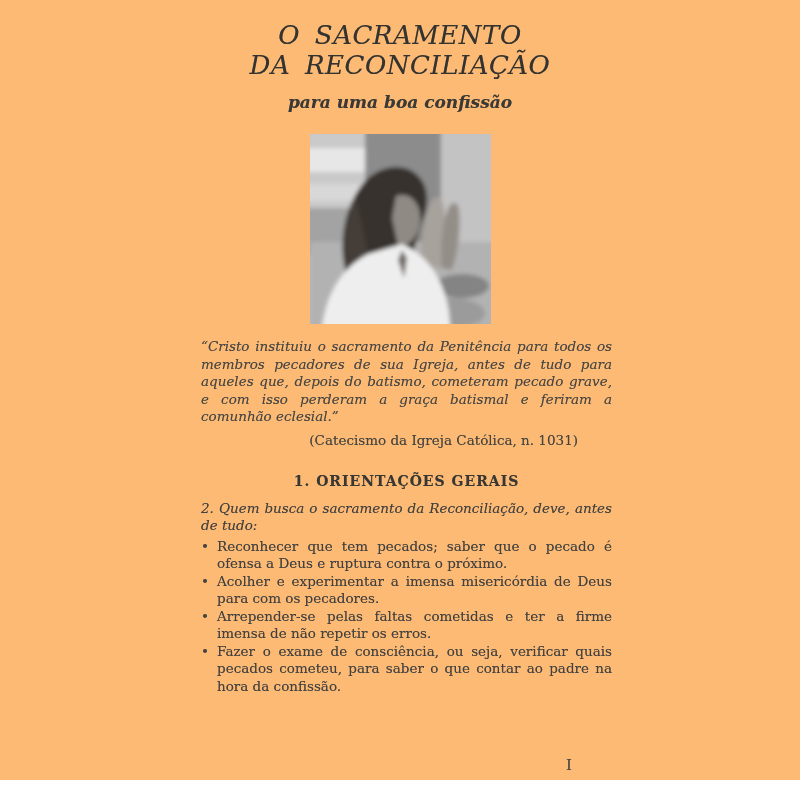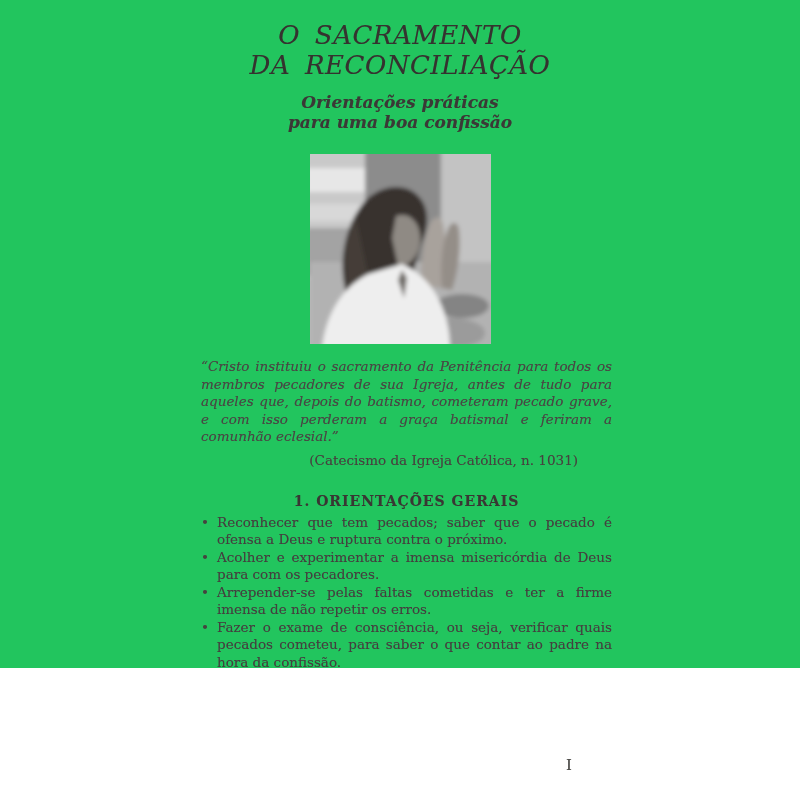--- a/index.html
+++ b/index.html
@@ -6,22 +6,22 @@
     margin: 0;
     padding: 0;
     background: #ffffff;
     width: 800px;
     height: 800px;
     overflow: hidden;
   }
   .page {
     position: relative;
     width: 800px;
-    height: 668px;
-    background: #22c55e;
+    height: 780px;
+    background: #fdba74;
     font-family: "DejaVu Serif", "Liberation Serif", serif;
     color: #42413f;
     box-sizing: border-box;
     padding-top: 20px;
   }
   .soft { text-shadow: 0 0 0.6px rgba(80,78,74,0.55); }
 
   .title-block {
     text-align: center;
     font-style: italic;
@@ -105,21 +105,20 @@
 <body>
 
 <div class="page">
 
   <div class="title-block soft">
     <div>O SACRAMENTO</div>
     <div>DA RECONCILIAÇÃO</div>
   </div>
 
   <div class="subtitle-block soft">
-    <div>Orientações práticas</div>
     <div>para uma boa confissão</div>
   </div>
 
   <div class="photo-frame">
     <svg viewBox="0 0 181 190" xmlns="http://www.w3.org/2000/svg">
       <defs>
         <filter id="scanblur" x="-10%" y="-10%" width="120%" height="120%">
           <feGaussianBlur stdDeviation="2.1"></feGaussianBlur>
         </filter>
       </defs>
@@ -153,20 +152,21 @@
       </g>
     </svg>
   </div>
 
   <div class="content">
     <div class="quote soft">“Cristo instituiu o sacramento da Penitência para todos os membros pecadores de sua Igreja, antes de tudo para aqueles que, depois do batismo, cometeram pecado grave, e com isso perderam a graça batismal e feriram a comunhão eclesial.”</div>
     <div class="attribution soft">(Catecismo da Igreja Católica, n. 1031)</div>
 
     <div class="heading soft">1. ORIENTAÇÕES GERAIS</div>
 
+    <div class="para italic soft">2. Quem busca o sacramento da Reconciliação, deve, antes de tudo:</div>
 
     <div class="bullet-list">
       <div class="bullet-item">
         <span class="bullet-marker soft">•</span>
         <div class="bullet-text soft">Reconhecer que tem pecados; saber que o pecado é ofensa a Deus e ruptura contra o próximo.</div>
       </div>
       <div class="bullet-item">
         <span class="bullet-marker soft">•</span>
         <div class="bullet-text soft">Acolher e experimentar a imensa misericórdia de Deus para com os pecadores.</div>
       </div>

